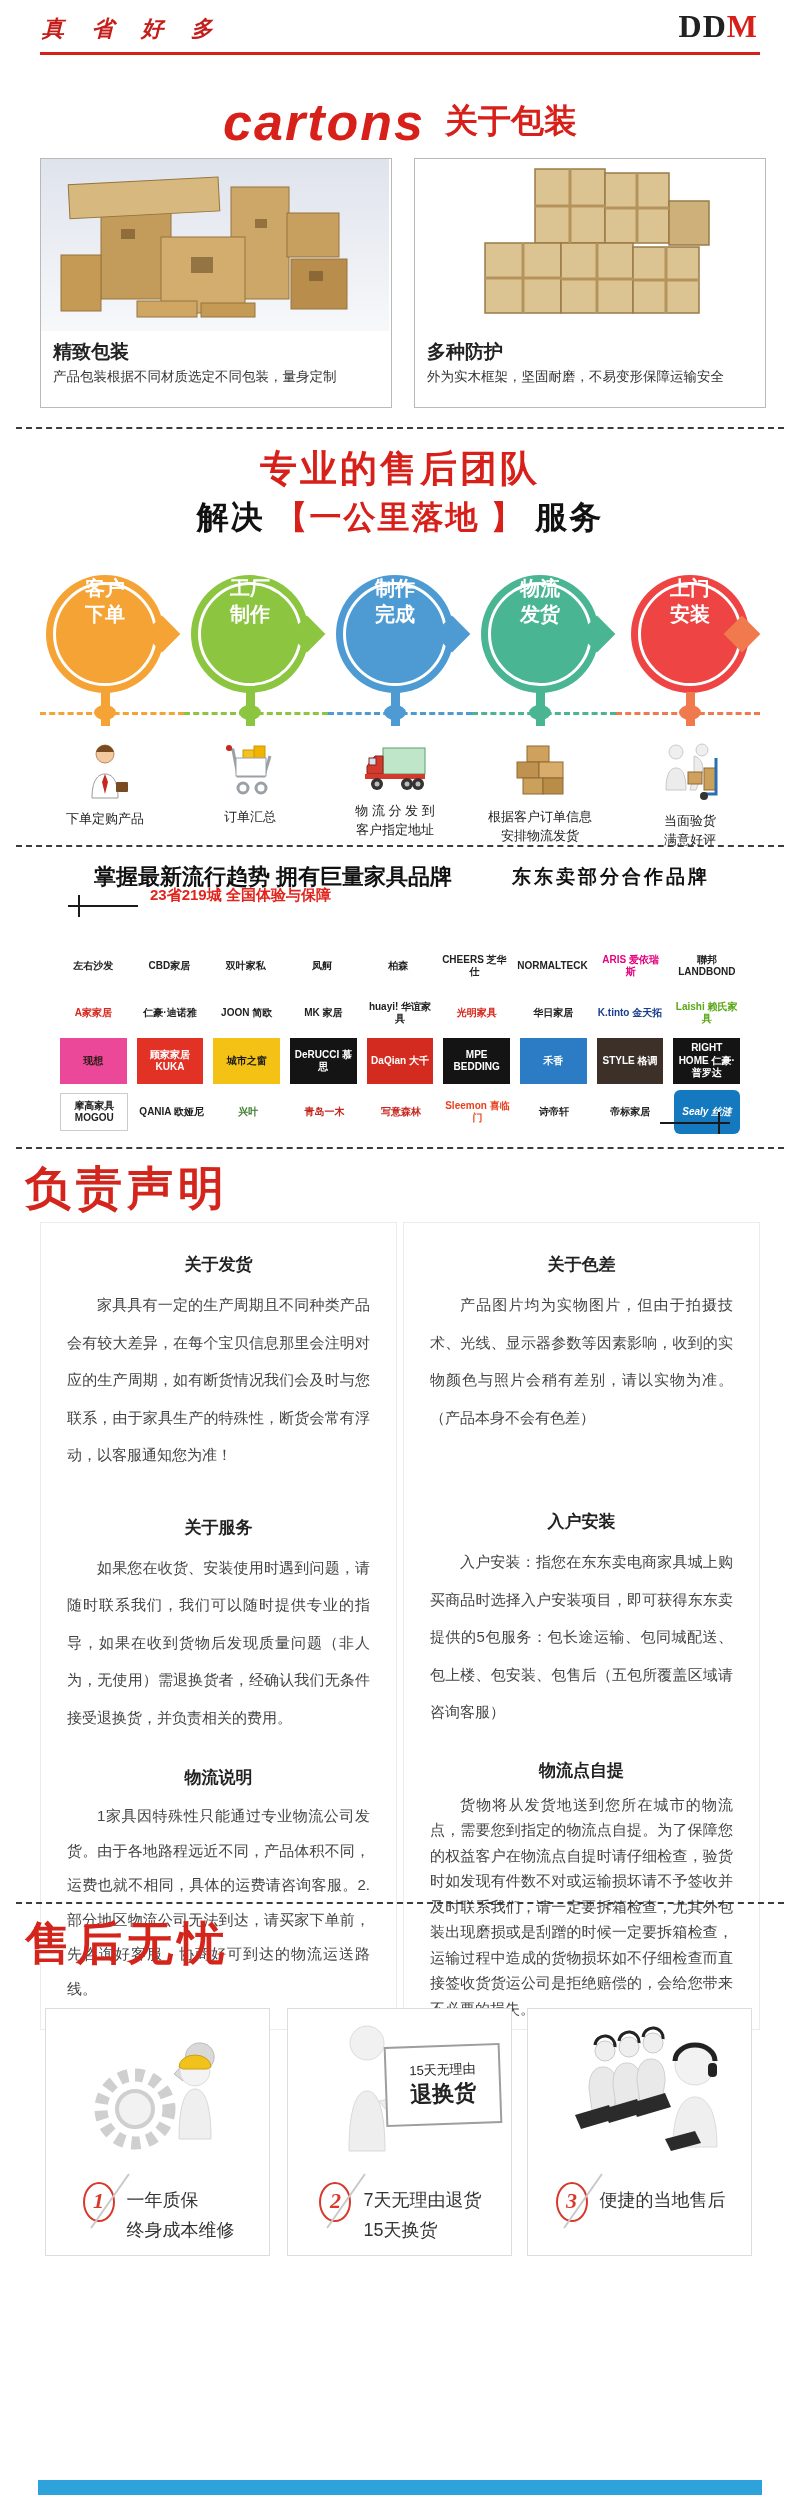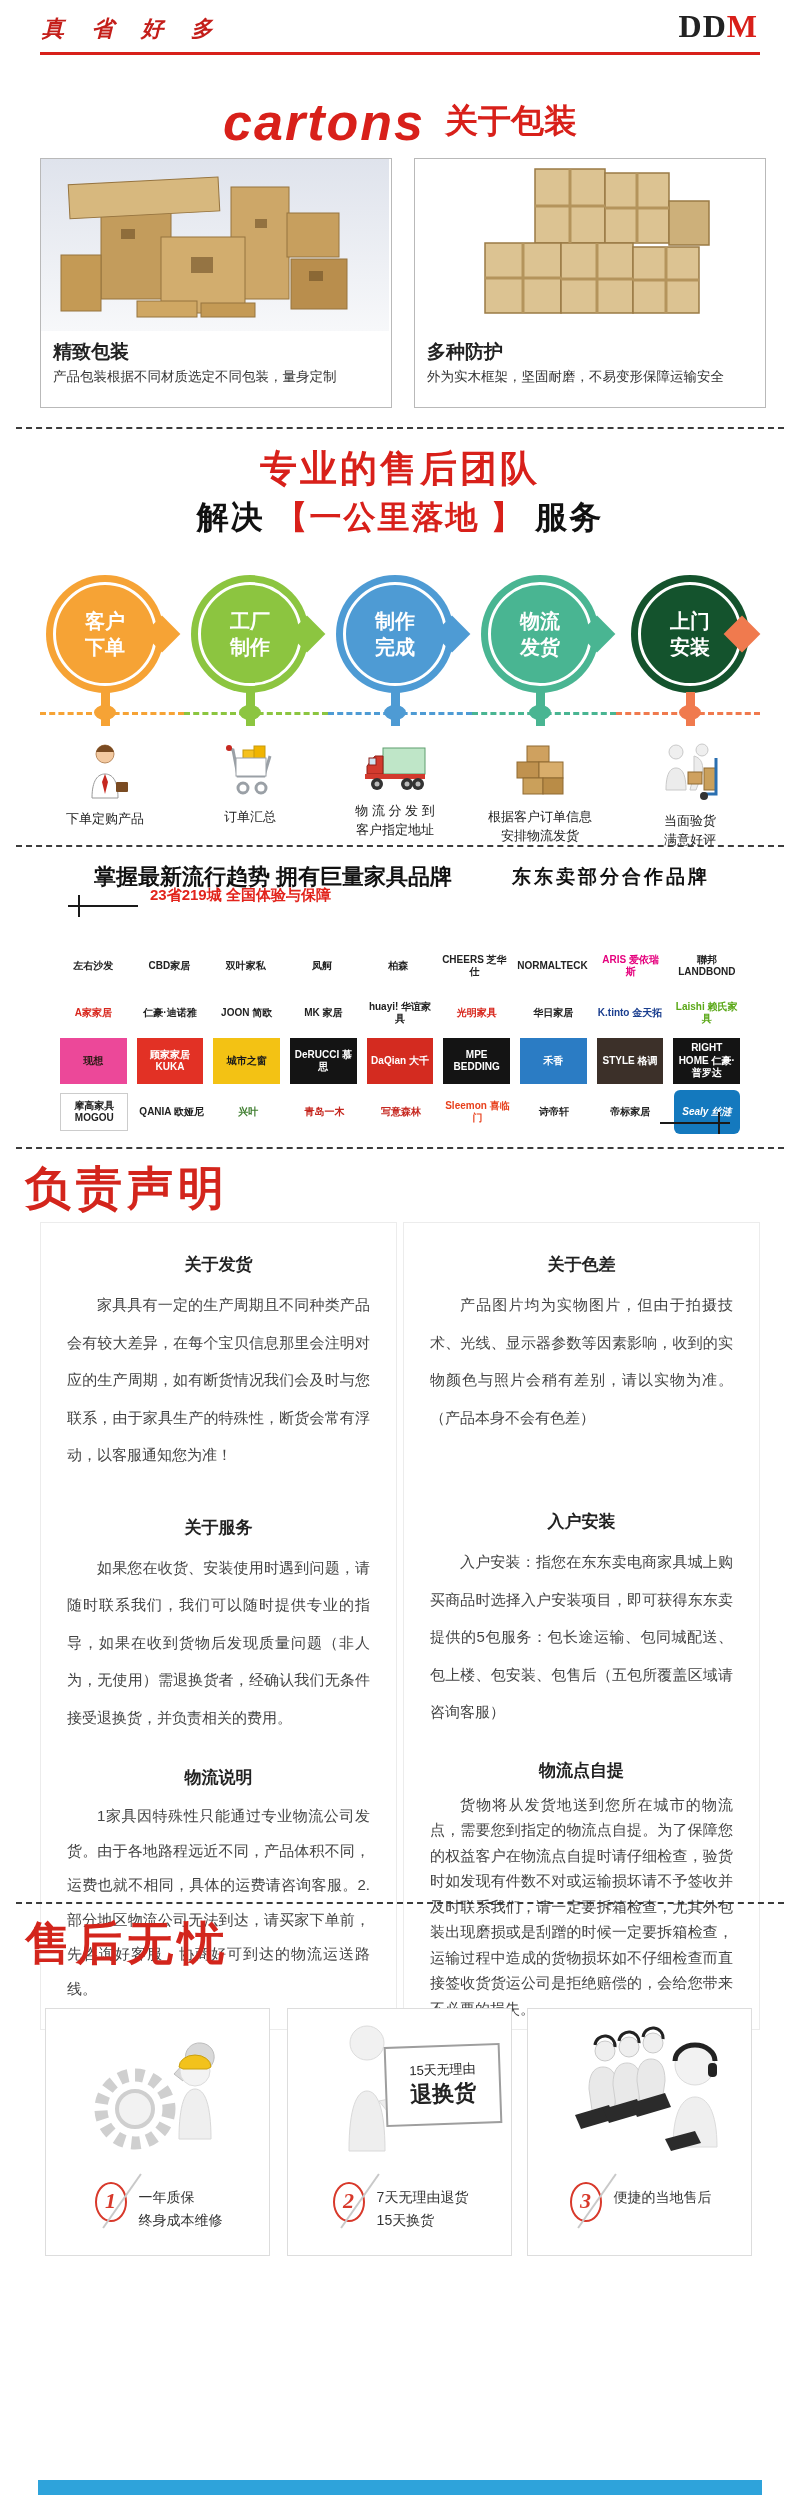--- a/index.html
+++ b/index.html
@@ -31,21 +31,21 @@
 
   
   .banner1{position:absolute;top:444px;width:800px;text-align:center;
            font-size:37px;font-weight:900;color:#d8201a;letter-spacing:3px;}
   .banner2{position:absolute;top:496px;width:800px;text-align:center;
            font-size:32px;font-weight:900;color:#111;letter-spacing:2px;}
   .banner2 .hl{color:#d8201a;}
 
   
   .bubble{position:absolute;top:575px;width:118px;height:118px;border-radius:50%;
-          display:flex;align-items:center;justify-content:center;}
+          display:flex;align-items:flex-start;justify-content:center;}
   .bubble .ring{position:absolute;inset:7px;border:3px solid #fff;border-radius:50%;}
   .bubble .txt{position:relative;color:#fff;font-size:20px;font-weight:bold;
                text-align:center;line-height:1.3;}
   .tail{position:absolute;top:621px;width:26px;height:26px;transform:rotate(45deg);}
   .stem{position:absolute;top:692px;width:9px;height:34px;}
   .dot{position:absolute;top:705px;width:22px;height:15px;border-radius:50%;}
   .timeline{position:absolute;top:712px;left:40px;right:40px;display:flex;}
   .timeline .seg{flex:1;border-top:3px dashed #999;}
 
   
@@ -88,21 +88,21 @@
   .sign .s1{font-size:13px;color:#222;}
   .sign .s2{font-size:22px;font-weight:bold;color:#222;}
   .as-foot{display:flex;justify-content:center;align-items:flex-start;gap:10px;margin-top:6px;}
   .badge{position:relative;width:36px;height:44px;flex:0 0 auto;}
   .badge .oval{position:absolute;inset:2px;border:2px solid #d8392b;border-radius:50%;}
   .badge .num{position:absolute;width:100%;text-align:center;top:8px;
               font-family:"Liberation Serif",serif;font-style:italic;font-weight:bold;
               font-size:22px;color:#d8392b;}
   .badge .slash{position:absolute;left:28px;top:-12px;width:2px;height:66px;background:#c9c9c9;
                 transform:rotate(35deg);}
-  .as-lines{font-size:14px;color:#333;line-height:1.65;padding-top:6px;}
+  .as-lines{font-size:18px;color:#333;line-height:1.65;padding-top:6px;}
 
   .foot-bar{position:absolute;top:2480px;left:38px;right:38px;height:15px;}
 </style>
 </head>
 <body>
 
 <div id="page">
 
   <div class="slogan">真 省 好 多</div>
   <div class="brand"><span>DD</span><span class="red">M</span></div>
@@ -191,21 +191,21 @@
       <span class="txt"><span>工厂</span><br><span>制作</span></span>
     </div>
   <div class="bubble" style="left: 336px; background: rgb(78, 155, 212);">
       <span class="ring"></span>
       <span class="txt"><span>制作</span><br><span>完成</span></span>
     </div>
   <div class="bubble" style="left: 481px; background: rgb(73, 181, 146);">
       <span class="ring"></span>
       <span class="txt"><span>物流</span><br><span>发货</span></span>
     </div>
-  <div class="bubble" style="left: 631px; background: #14532d;">
+  <div class="bubble" style="left: 631px; background: #ef4444;">
       <span class="ring"></span>
       <span class="txt"><span>上门</span><br><span>安装</span></span>
     </div>
 
   <div class="tail" style="left: 149px; background: rgb(246, 163, 53);"></div>
   <div class="tail" style="left: 294px; background: rgb(140, 197, 64);"></div>
   <div class="tail" style="left: 439px; background: rgb(78, 155, 212);"></div>
   <div class="tail" style="left: 584px; background: rgb(73, 181, 146);"></div>
   <div class="tail" style="left: 729px; background: rgb(240, 122, 78);"></div>
 

